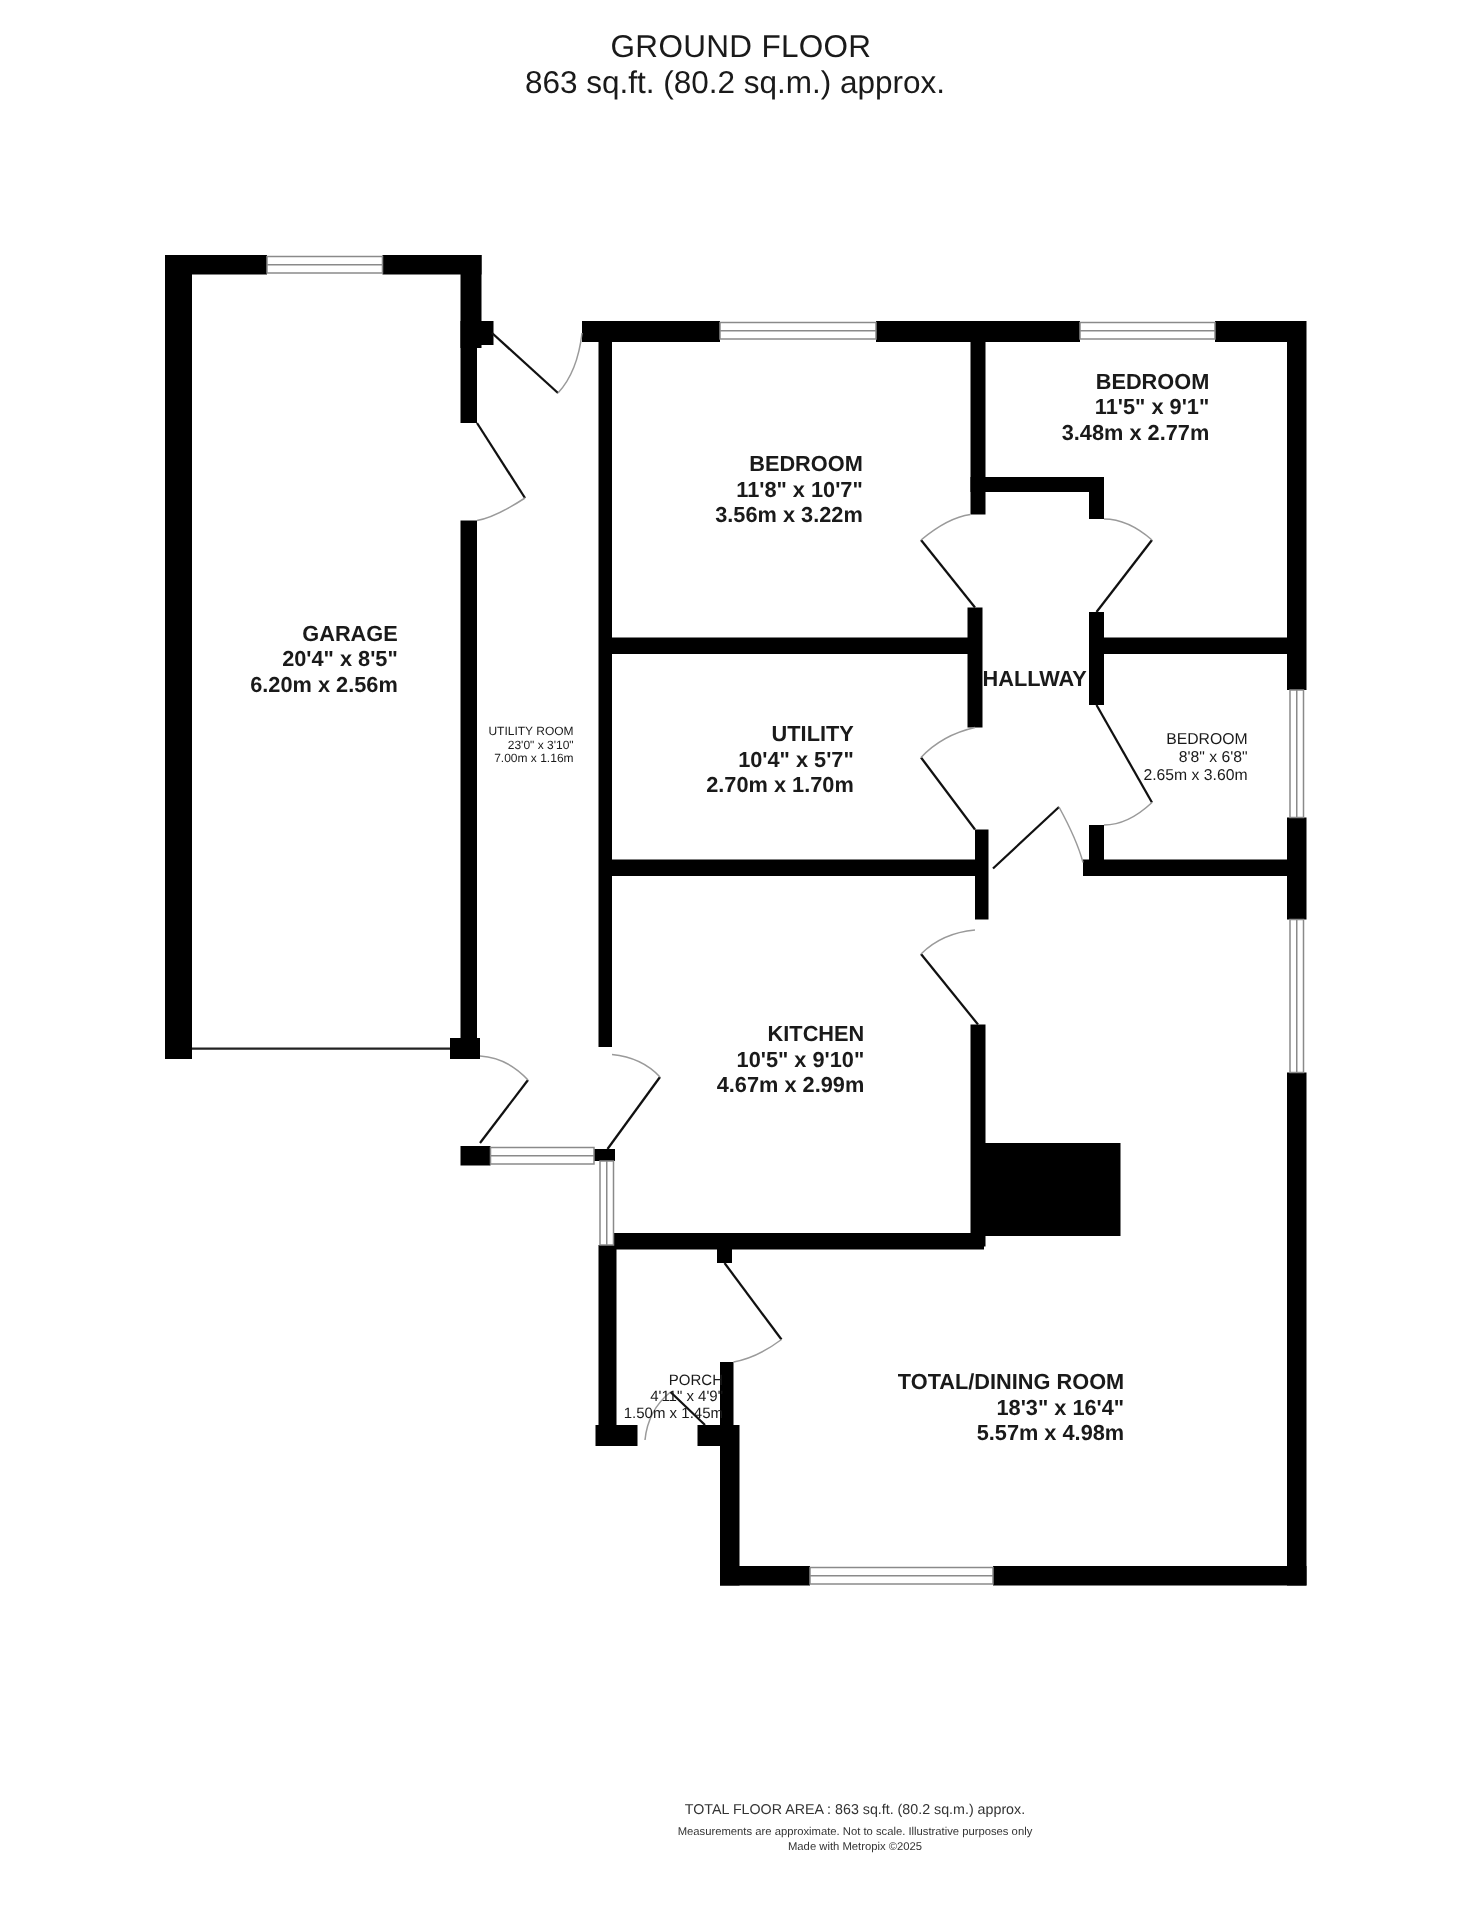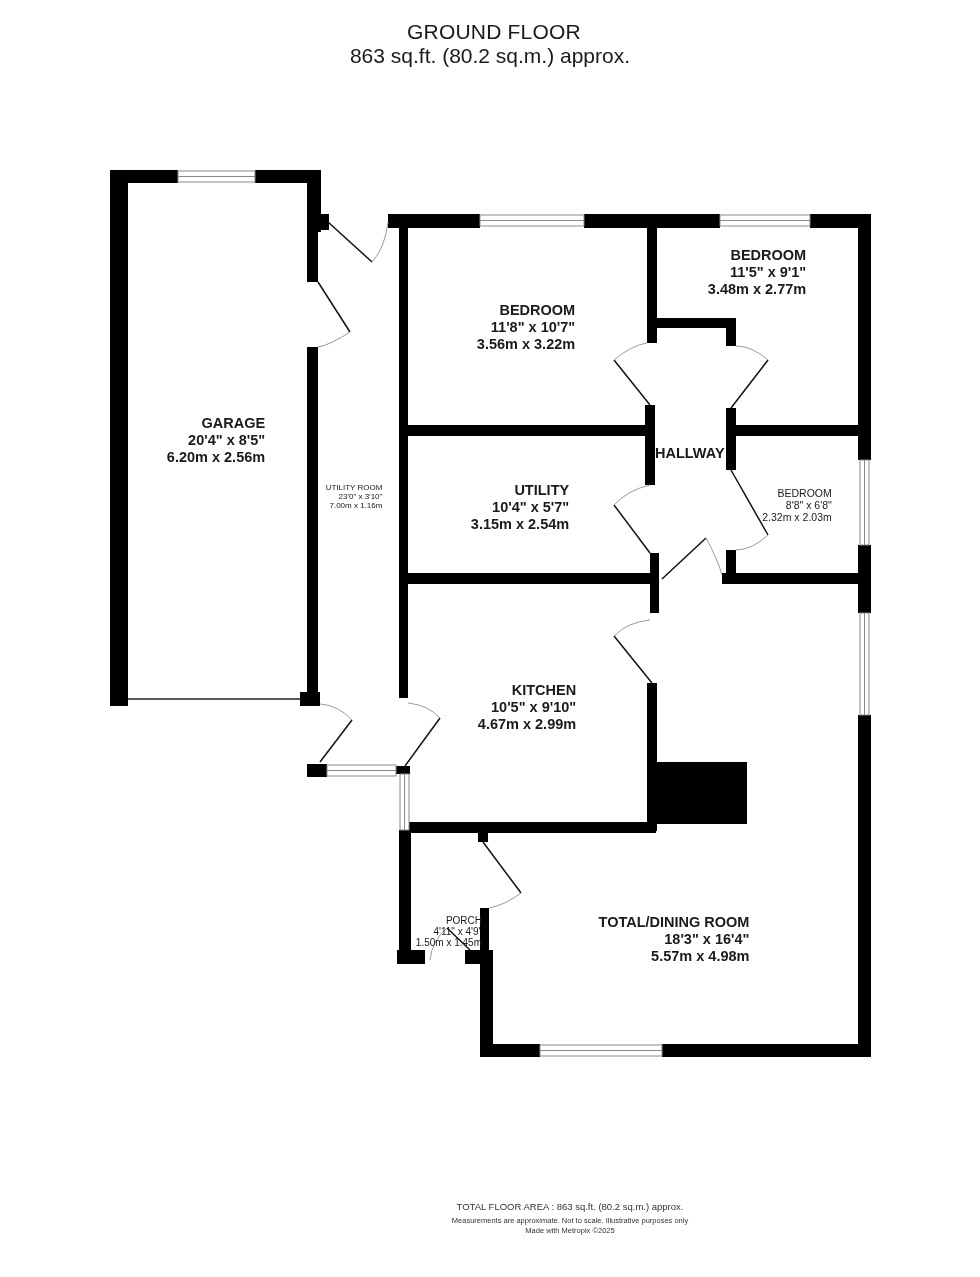--- a/index.html
+++ b/index.html
@@ -159,27 +159,27 @@
   <span>BEDROOM</span>
   <span>11'5"  x 9'1"</span>
   <span>3.48m  x 2.77m</span>
 </div>
 
 <div class="hall" style="left:655px; top:445px;">HALLWAY</div>
 
 <div class="room lg" style="left:520px; top:482px;">
   <span>UTILITY</span>
   <span>10'4"  x 5'7"</span>
-  <span>3.15m  x 2.54m</span>
+  <span>2.70m  x 1.70m</span>
 </div>
 
 <div class="room sm" style="left:797px; top:488px; font-weight:normal;">
   <span>BEDROOM</span>
   <span>8'8"  x 6'8"</span>
-  <span>2.32m  x 2.03m</span>
+  <span>2.65m  x 3.60m</span>
 </div>
 
 <div class="room lg" style="left:527px; top:682px;">
   <span>KITCHEN</span>
   <span>10'5"  x 9'10"</span>
   <span>4.67m  x 2.99m</span>
 </div>
 
 <div class="room xs" style="left:444px; top:915px; font-size:10px; width:76px; overflow:hidden;">
   <span>PORCH</span>

